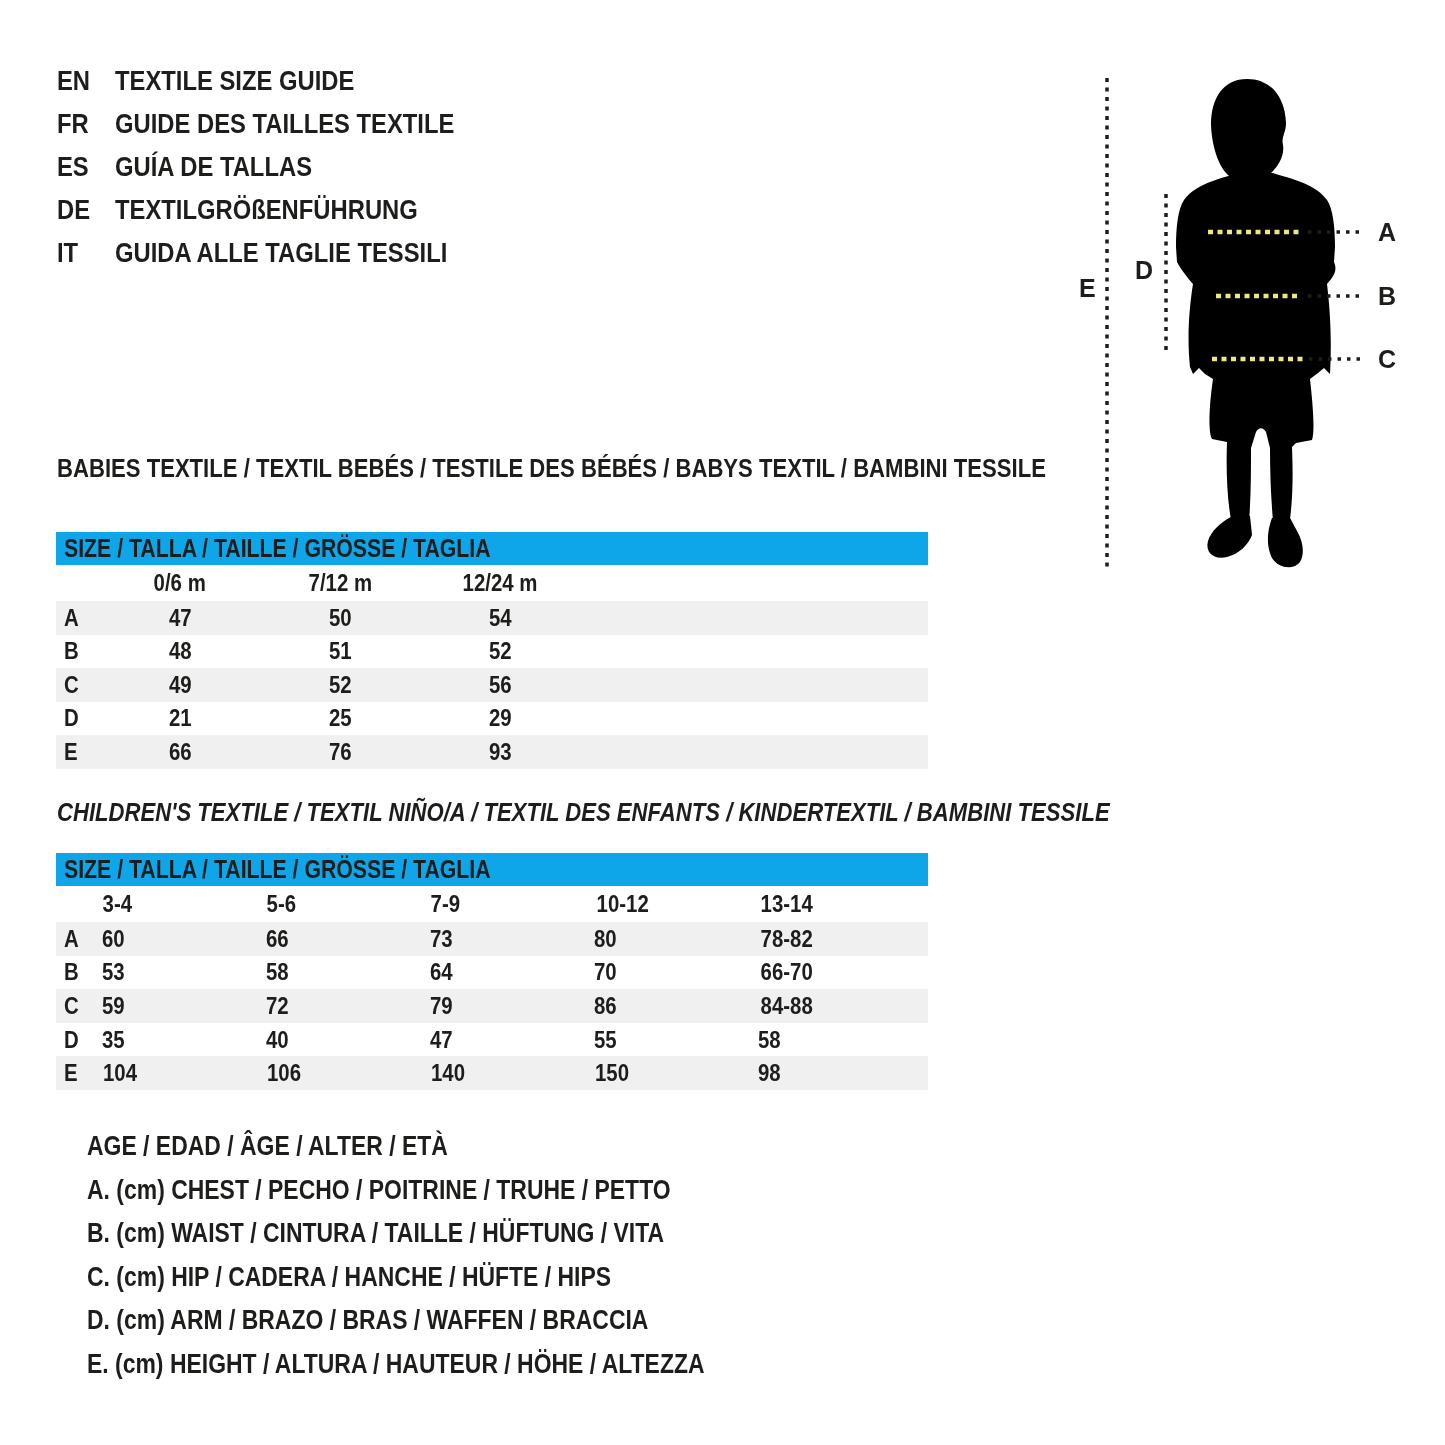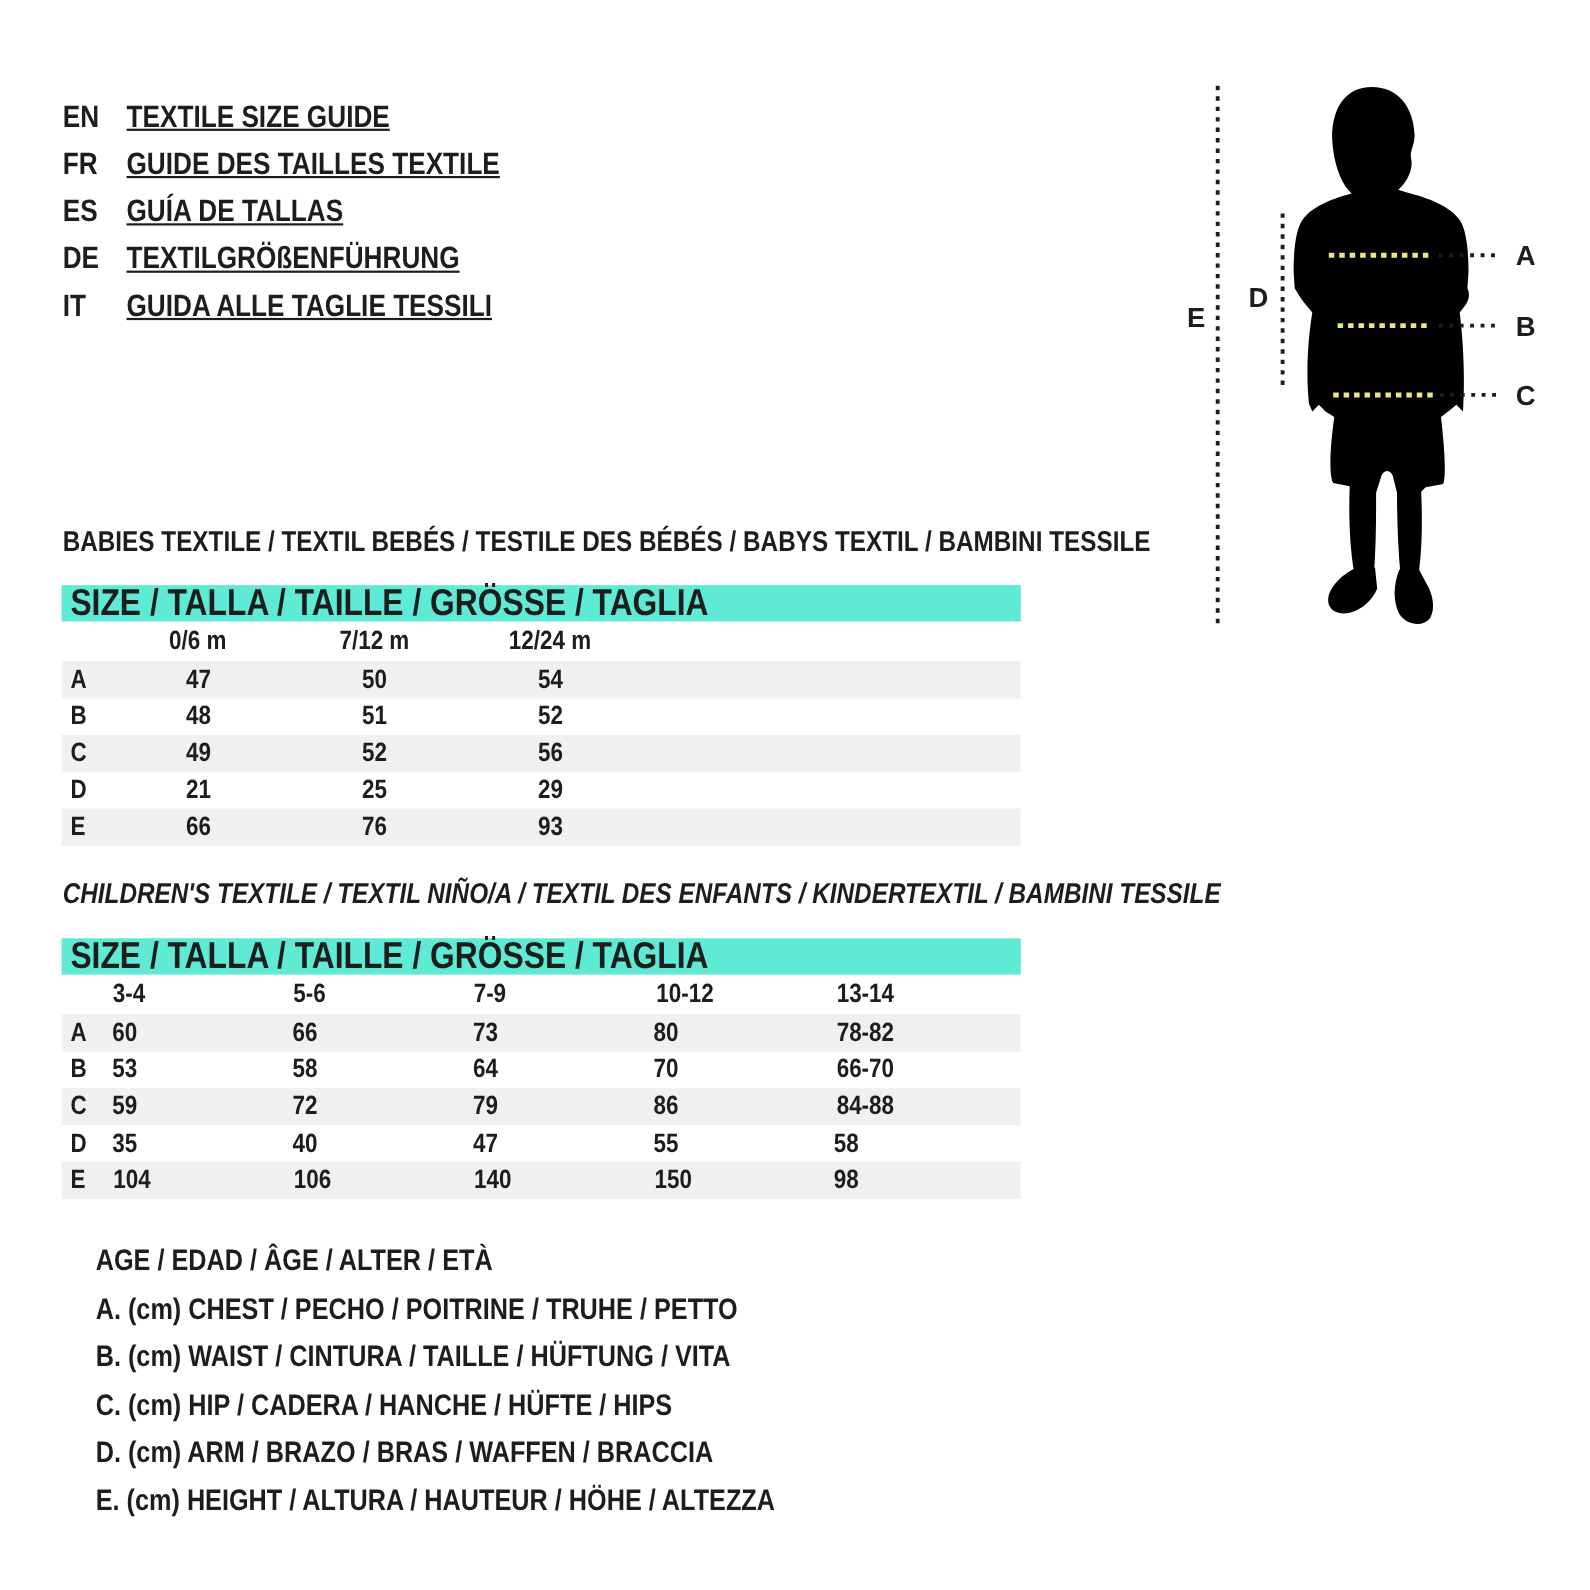--- a/index.html
+++ b/index.html
@@ -2,35 +2,35 @@
 <html><head>
 <meta charset="utf-8">
 <style>
   html,body{margin:0;padding:0;background:#fff;}
   .page{position:relative;width:1445px;height:1445px;background:#ffffff;
         font-family:"Liberation Sans",sans-serif;color:#1d1d1b;overflow:hidden;}
   .cond{display:inline-block;transform:scaleX(0.85);transform-origin:0 50%;white-space:nowrap;}
   .cond-c{display:inline-block;transform:scaleX(0.85);transform-origin:50% 50%;white-space:nowrap;}
 
   
-  .lang-list{position:absolute;left:57px;top:84px;text-decoration:underline;}
+  .lang-list{position:absolute;left:57px;top:59px;}
   .lang-row{display:flex;height:43px;align-items:center;font-size:28px;font-weight:700;}
   .lang-code{width:58px;}
 
   
   .figure{position:absolute;left:1075px;top:75px;width:340px;height:500px;}
   .fig-label{font-family:"Liberation Sans",sans-serif;font-size:25px;font-weight:700;fill:#1d1d1b;}
 
   
   .section-title{position:absolute;left:57px;font-size:26px;font-weight:700;line-height:26px;}
 
   
   .size-table{position:absolute;left:56px;width:872px;font-weight:700;}
-  .size-bar{height:33px;background:#5eead4;display:flex;align-items:center;
-            padding-left:8px;font-size:34px;box-sizing:border-box;}
+  .size-bar{height:33px;background:#0ea5e9;display:flex;align-items:center;
+            padding-left:8px;font-size:25px;box-sizing:border-box;}
   .thead,.trow{display:flex;align-items:center;}
   .thead{height:36px;font-size:24px;}
   .trow{font-size:24px;}
   .babies .trow{height:33.5px;}
   .children .trow{height:33.6px;}
   .trow.alt{background:#f0f0f0;}
   .letter-col{width:44px;padding-left:8px;box-sizing:border-box;flex:none;}
   .babies .data-col{width:160px;text-align:center;flex:none;}
   .children .data-col{width:164px;text-align:left;flex:none;text-decoration:underline;}
 
@@ -92,21 +92,21 @@
 
     <line x1="141" y1="221" x2="222" y2="221" stroke="#ece781" stroke-width="4.5" stroke-dasharray="5 4.5"></line>
     <line x1="233" y1="221" x2="287" y2="221" stroke="#1d1d1b" stroke-width="3.5" stroke-dasharray="3.5 6"></line>
     <text class="fig-label" x="303" y="230">B</text>
 
     <line x1="137" y1="284" x2="229" y2="284" stroke="#ece781" stroke-width="4.5" stroke-dasharray="5 4.5"></line>
     <line x1="234" y1="284" x2="287" y2="284" stroke="#1d1d1b" stroke-width="3.5" stroke-dasharray="3.5 6"></line>
     <text class="fig-label" x="303" y="293">C</text>
   </svg>
 
-  <div class="section-title" style="top:479px;">
+  <div class="section-title" style="top:455px;">
     <span class="cond">BABIES TEXTILE / TEXTIL BEBÉS / TESTILE DES BÉBÉS / BABYS TEXTIL / BAMBINI TESSILE</span>
   </div>
 
   <div class="size-table babies" style="top:532px;">
     <div class="size-bar">
       <span class="cond">SIZE / TALLA / TAILLE / GRÖSSE / TAGLIA</span>
     </div>
     <div class="thead">
       <span class="letter-col"></span>
       <span class="data-col"><span class="cond-c">0/6 m</span></span>

